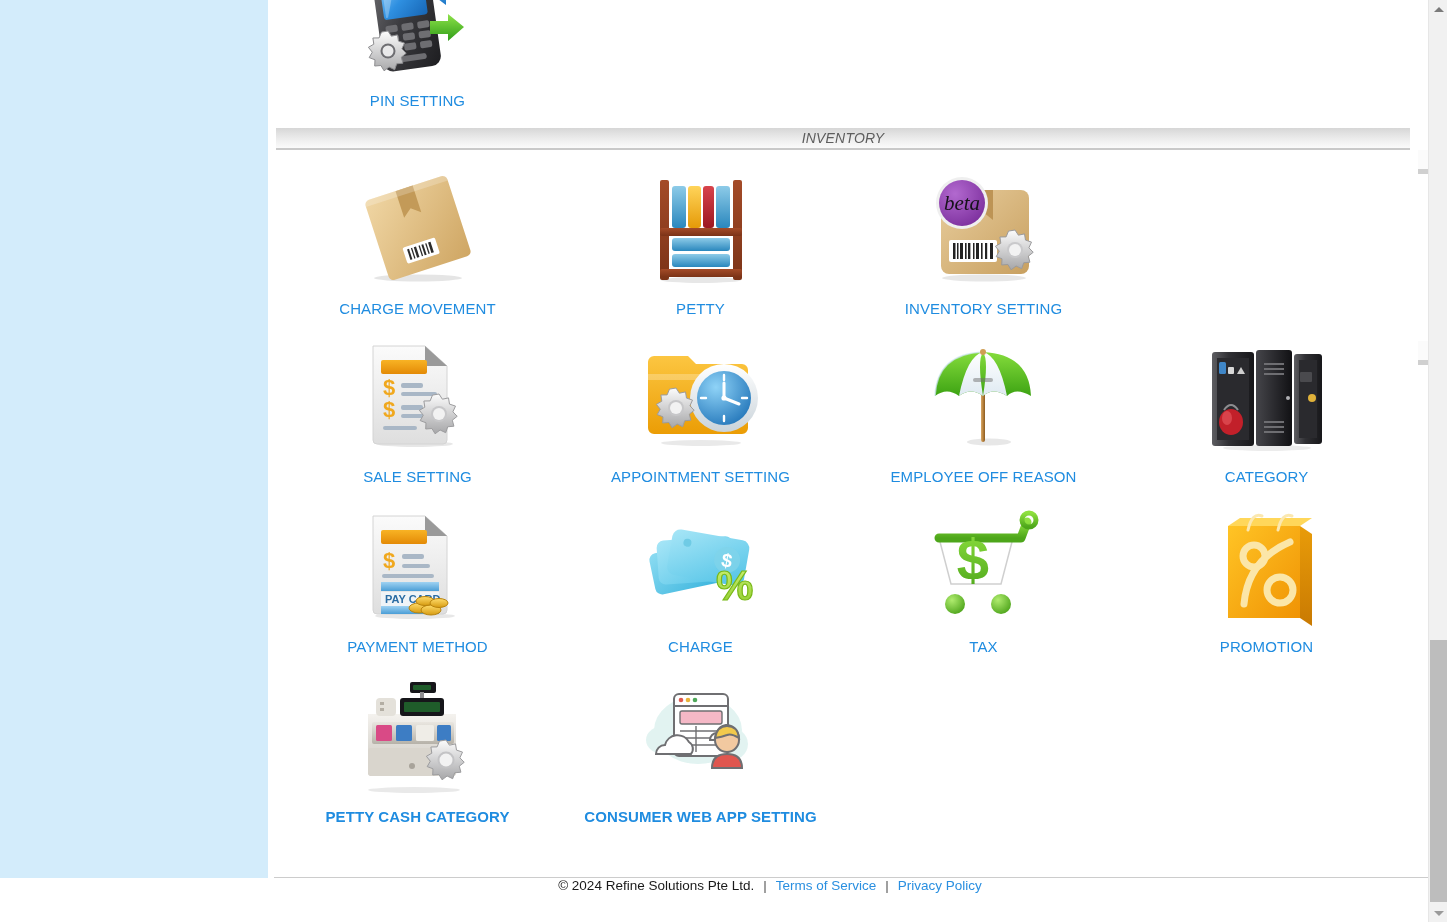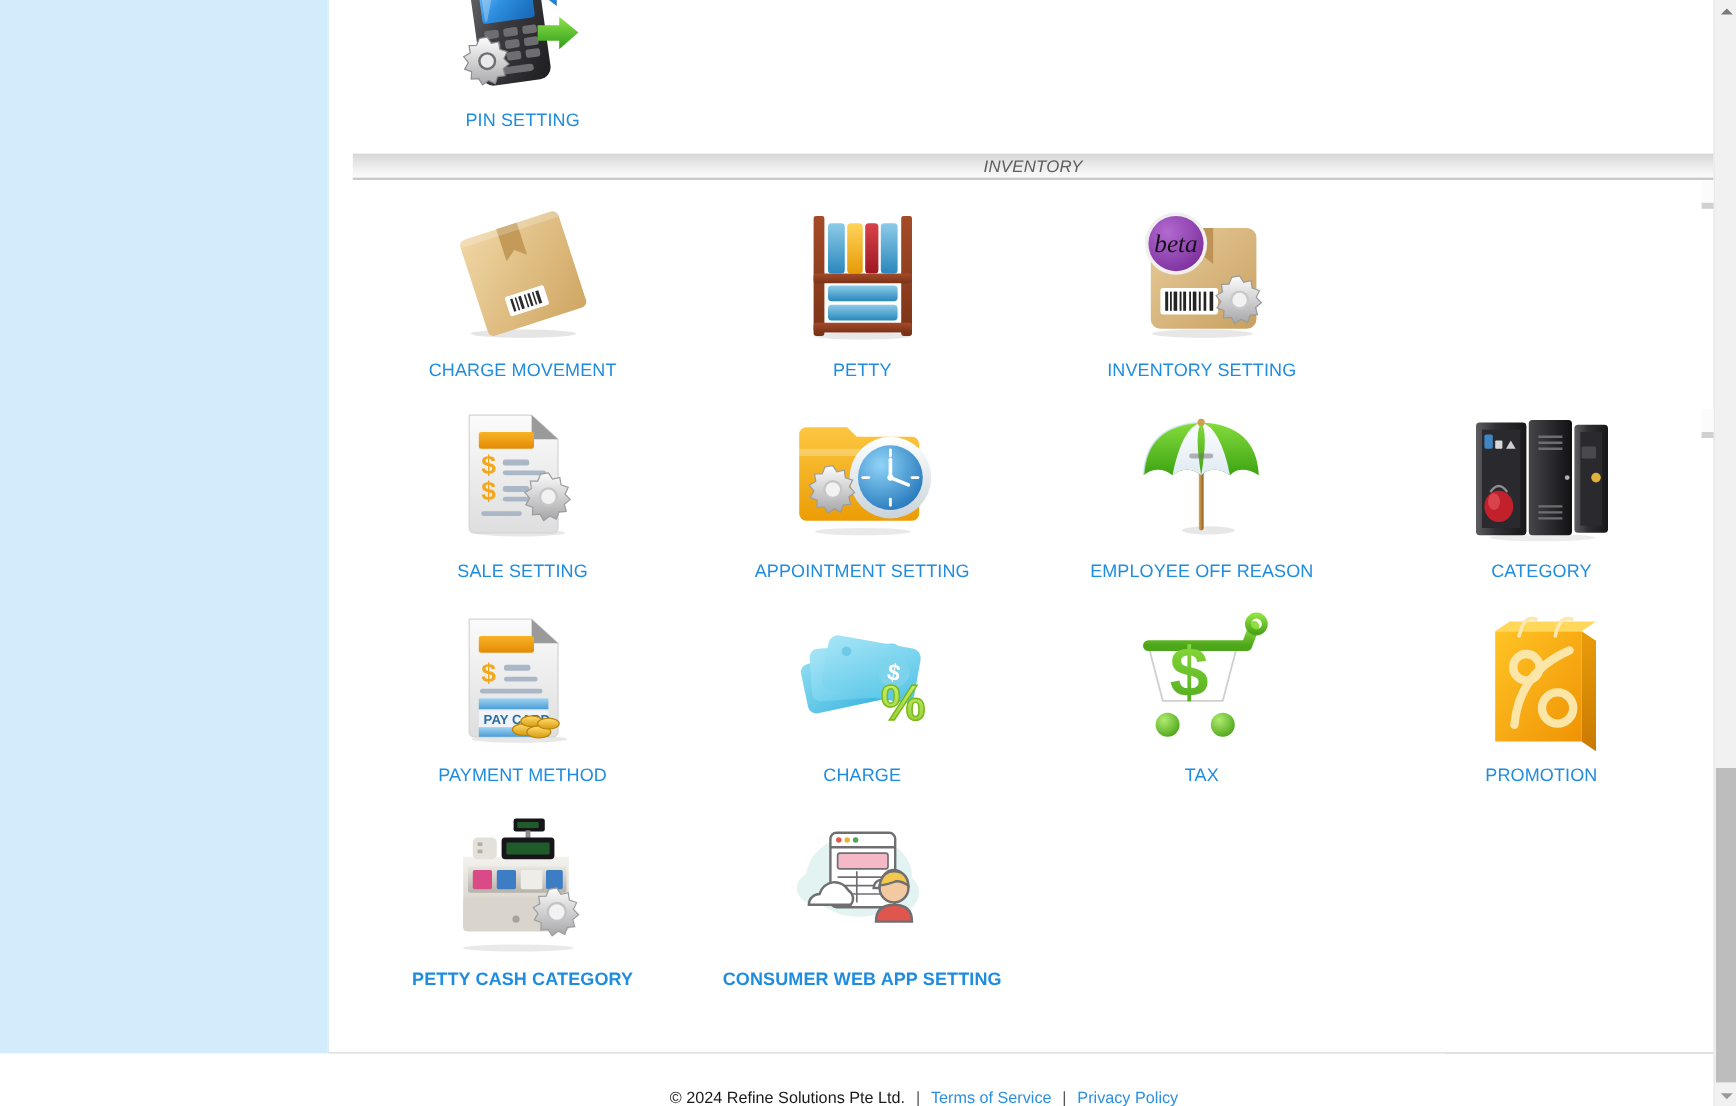--- a/index.html
+++ b/index.html
@@ -15,21 +15,21 @@
   .sidebar{
     position:absolute;left:0;top:0;width:273px;height:878px;
     background:#d3ecfb;
   }
   .sidebar-rightline{
     position:absolute;left:273px;top:0;width:1px;height:878px;background:#cfe7f6;
   }
 
   
   .content{
-    position:absolute;left:286px;top:0;width:1154px;height:878px;
+    position:absolute;left:268px;top:0;width:1154px;height:878px;
     background:#ffffff;overflow:hidden;
   }
   .content-bottom-border{
     position:absolute;left:274px;top:877px;width:1154px;height:1px;background:#cccccc;
   }
 
   
   .tile-row{
     display:flex;
     width:1134px;
@@ -73,21 +73,21 @@
   .section-bar-text{
     font-size:14px;color:#5d5d5d;letter-spacing:.2px;
     font-family:"Liberation Sans","DejaVu Sans",sans-serif;
     font-style:italic;
   }
 
   
   .footer{
     position:absolute;left:0;top:878px;width:1204px;height:44px;
     background:#ffffff;
-    display:flex;align-items:flex-end;justify-content:center;
+    display:flex;align-items:flex-start;justify-content:center;
   }
   .footer-inner{
     display:flex;align-items:center;gap:0px;
     font-size:13.5px;color:#222;
     transform:translateX(168px);
   }
   .footer-copy{color:#1a1a1a;}
   .footer-sep{color:#555;margin:0 9px;}
   .footer-link{color:#2a8fe0;text-decoration:none;}
 

